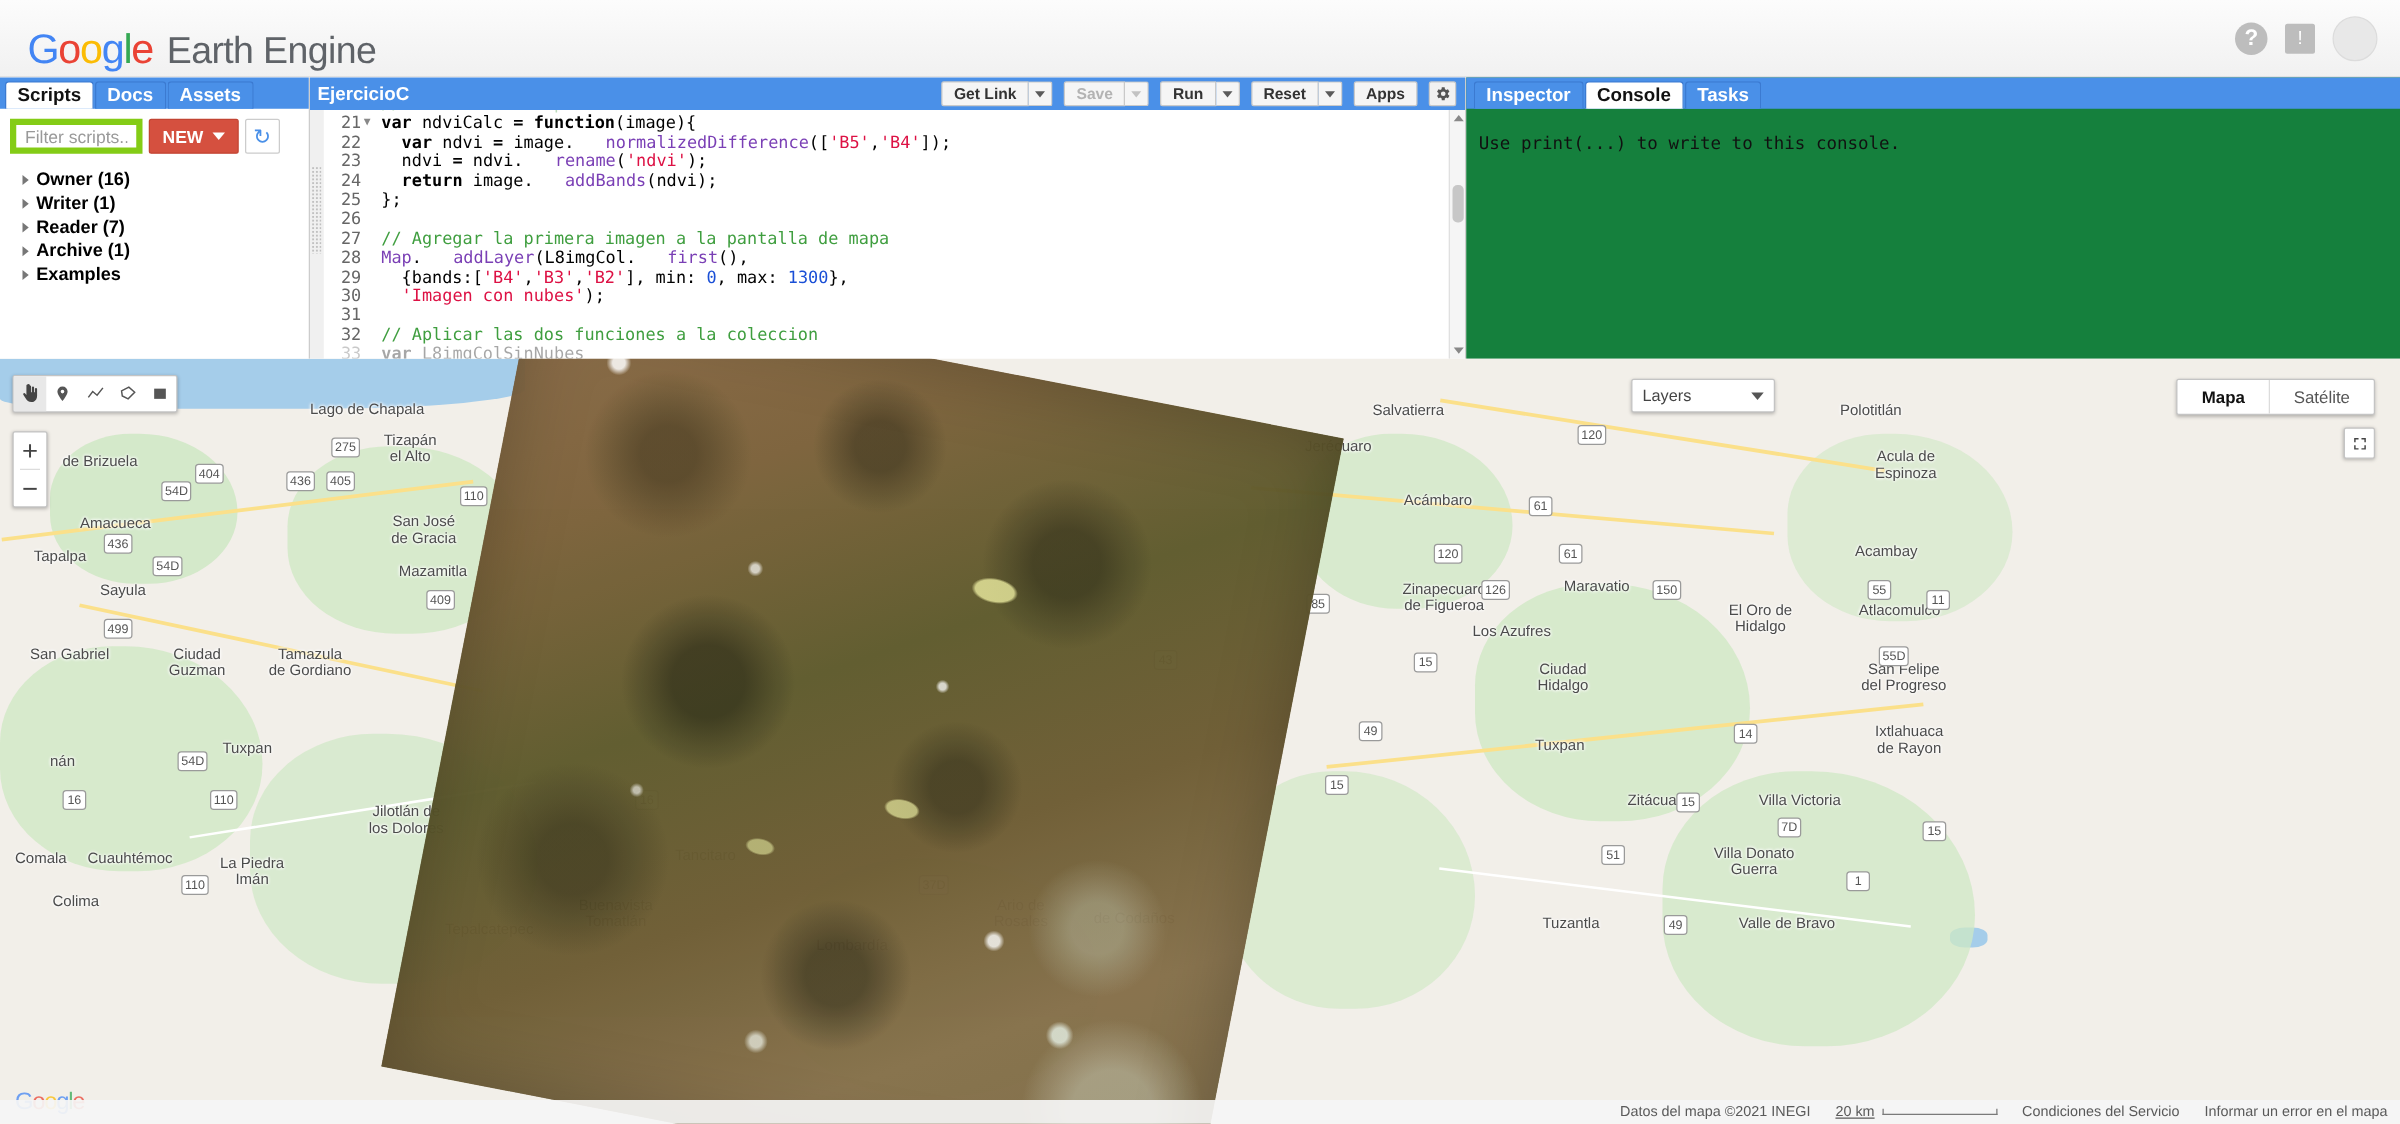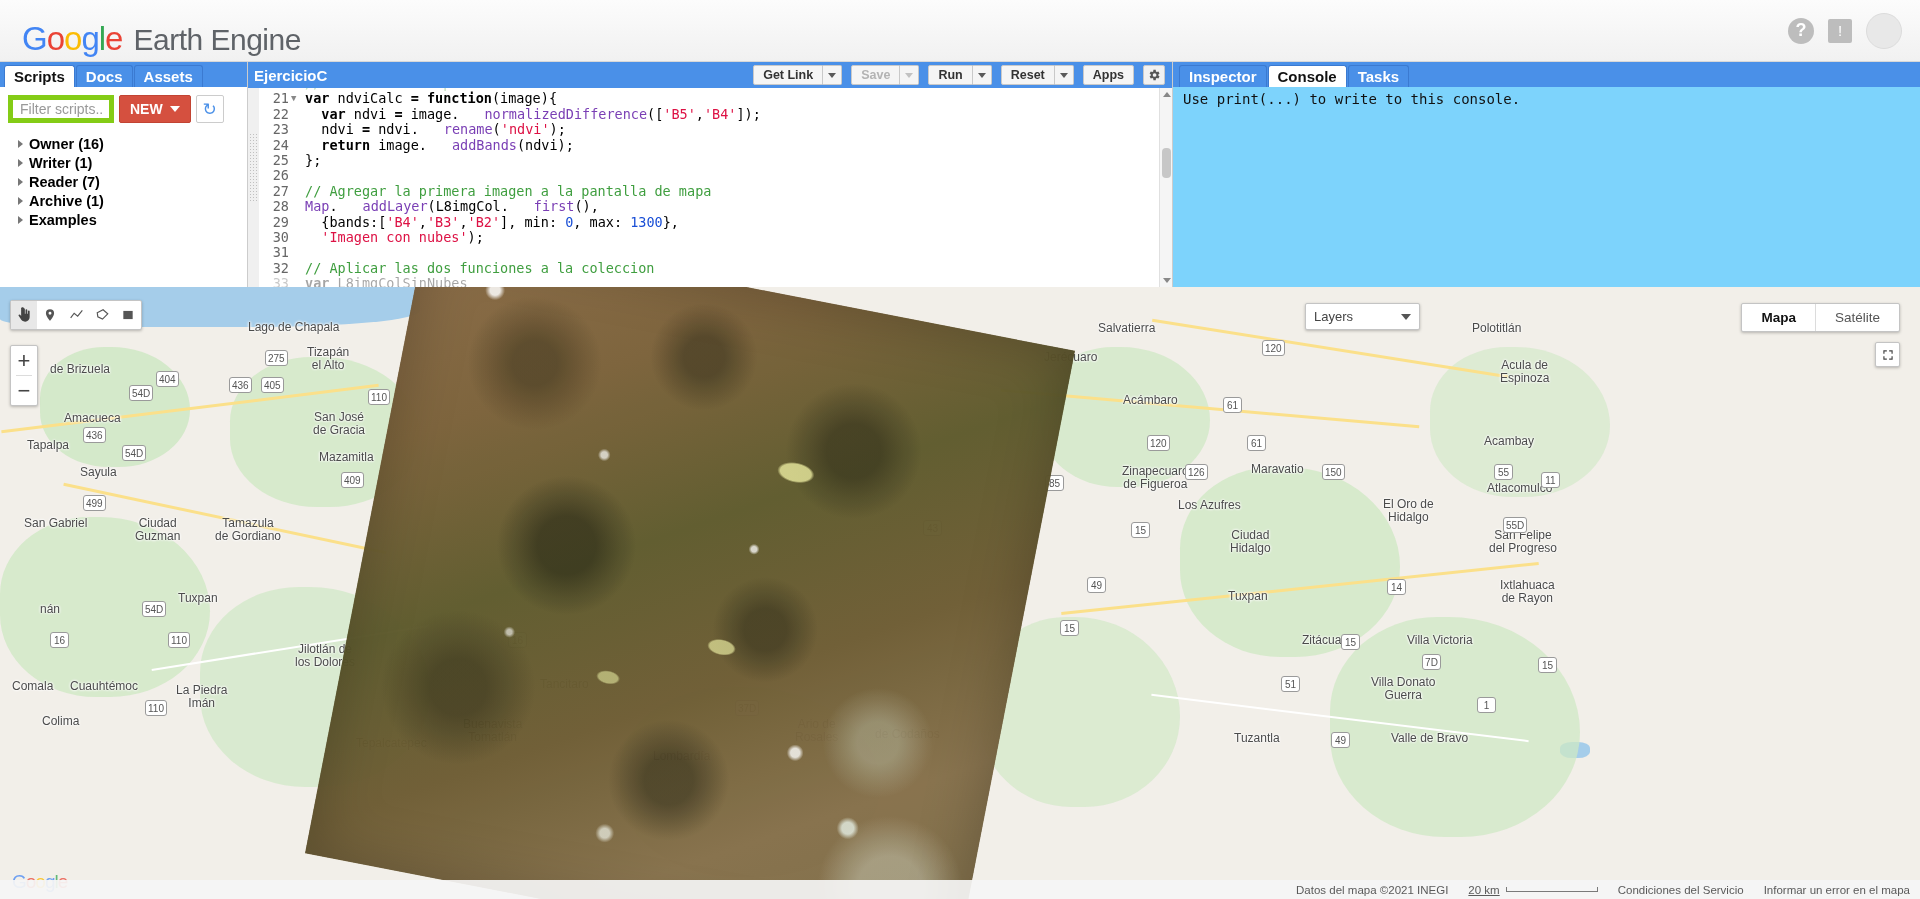--- a/index.html
+++ b/index.html
@@ -127,24 +127,24 @@
   .num { color: #1a4fd6; }
   .cmt { color: #3f9e3f; }
   .obj { color: #7a3fb5; }
   .code-scroll {
     position: absolute; right: 0; top: 0; width: 13px; height: 100%; background: #f5f5f5; border-left: 1px solid #e0e0e0;
   }
   .sc-arrow { width: 13px; height: 13px; display: flex; align-items: center; justify-content: center; cursor: pointer; }
   .sc-thumb { position: absolute; left: 2px; top: 60px; width: 9px; height: 30px; background: #c7c7c7; border-radius: 4px; cursor: pointer; }
 
   
-  #console-panel { flex: 1; height: 225px; background: #7dd3fc; position: relative; }
+  #console-panel { flex: 1; height: 225px; background: #15803d; position: relative; }
   .console-tabbar { height: 25px; background: #4a90e8; display: flex; align-items: flex-end; padding-left: 6px; }
   .console-text {
-    padding: 4px 0 0 10px; font-family: "DejaVu Sans Mono", monospace; font-size: 14px; color: #111;
+    padding: 20px 0 0 10px; font-family: "DejaVu Sans Mono", monospace; font-size: 14px; color: #111;
   }
 
   
   #map { position: absolute; top: 287px; left: 0; width: 1920px; height: 612px; overflow: hidden; background: #f2efe9; }
   #map-base { position: absolute; inset: 0; }
   .green { position: absolute; background: #cfe8c4; border-radius: 45% 55% 50% 48%; }
   .water { position: absolute; background: #a5cdea; }
   .roadY { position: absolute; background: #fbe08a; height: 3px; }
   .roadW { position: absolute; background: #ffffff; height: 2px; }
   .town { position: absolute; font-size: 12px; color: #4b4b4b; font-family: "Liberation Sans", sans-serif;
@@ -402,21 +402,21 @@
     <div class="town" style="left: 248px; top: 34px;">Lago de Chapala</div>
         <div class="town" style="left: 1098px; top: 35px;">Salvatierra</div>
         <div class="town" style="left: 1044px; top: 64px;">Jerécuaro</div>
         <div class="town" style="left: 1472px; top: 35px;">Polotitlán</div>
         <div class="town" style="left: 1500px; top: 72px;">Acula de
 Espinoza</div>
         <div class="town" style="left: 1123px; top: 107px;">Acámbaro</div>
         <div class="town" style="left: 1122px; top: 178px;">Zinapecuaro
 de Figueroa</div>
         <div class="town" style="left: 1251px; top: 176px;">Maravatio</div>
-        <div class="town" style="left: 1383px; top: 195px; margin-top: 16px;">El Oro de
+        <div class="town" style="left: 1383px; top: 195px;">El Oro de
 Hidalgo</div>
         <div class="town" style="left: 1487px; top: 195px;">Atlacomulco</div>
         <div class="town" style="left: 1484px; top: 148px;">Acambay</div>
         <div class="town" style="left: 1178px; top: 212px;">Los Azufres</div>
         <div class="town" style="left: 1230px; top: 242px;">Ciudad
 Hidalgo</div>
         <div class="town" style="left: 1465px; top: 242px; margin-left: 24px;">San Felipe
 del Progreso</div>
         <div class="town" style="left: 1228px; top: 303px;">Tuxpan</div>
         <div class="town" style="left: 1500px; top: 292px;">Ixtlahuaca

